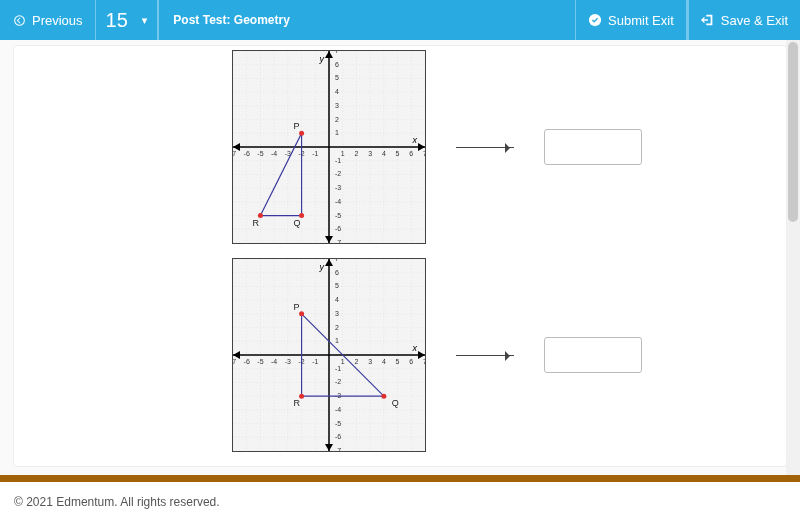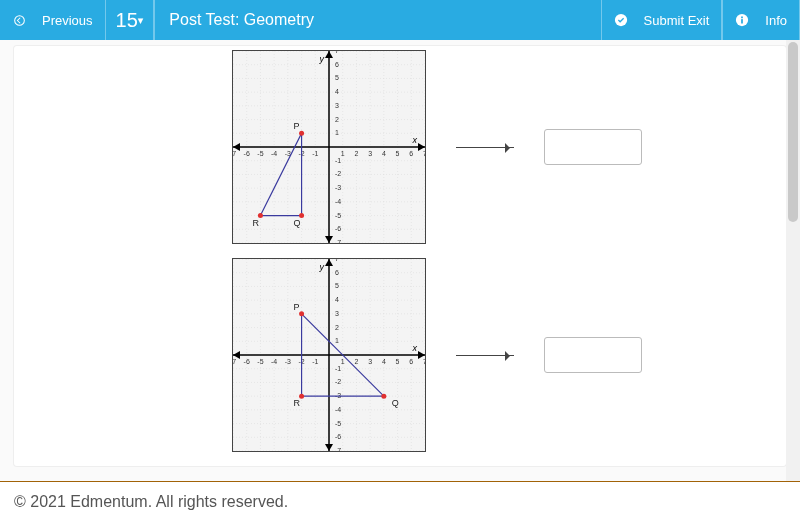--- a/index.html
+++ b/index.html
@@ -1,33 +1,33 @@
 <!DOCTYPE html>
 <html><head>
 <meta charset="utf-8">
 <style>
   html,body{margin:0;padding:0;font-family:Arial,Helvetica,sans-serif;background:#fafafa;}
   body{width:800px;height:522px;overflow:hidden;position:relative;}
   .topbar{background:#29abe2;height:40px;display:flex;align-items:center;color:#fff;font-size:13px;}
-  .btn{display:flex;align-items:center;padding:0 12px;height:28px;gap:16px;cursor:pointer;white-space:nowrap;}
+  .btn{display:flex;align-items:center;padding:0 12px;height:28px;gap:6px;cursor:pointer;white-space:nowrap;}
   .divider-line{width:1px;height:40px;background:rgba(255,255,255,.35);}
-  .qnum{font-size:20px;font-weight:300;padding:0 10px;display:flex;align-items:center;gap:0;}
+  .qnum{font-size:20px;font-weight:300;padding:0 10px;display:flex;align-items:center;gap:14px;}
   .caret{font-size:11px;}
-  .title{flex:1;padding-left:14px;font-size:16px;font-weight:400;}
+  .title{flex:1;padding-left:14px;font-size:12px;font-weight:700;}
   .icon{width:14px;height:14px;display:flex;align-items:center;justify-content:center;}
   .icon svg{width:14px;height:14px;fill:#fff;}
   .icon.sm svg{width:11px;height:11px;}
   .content{padding:6px 14px 6px 14px;height:432px;overflow:hidden;box-sizing:border-box;background:#fafafa;}
   .panel{background:#fff;border-radius:3px;box-shadow:0 0 0 1px #eee;padding:4px 10px 10px;height:420px;box-sizing:border-box;}
   .row{display:flex;align-items:center;gap:30px;margin-bottom:14px;}
   .graph{width:192px;height:192px;border:1px solid #444;background:#f4f4f4;position:relative;margin-left:208px;}
   .arrow-line{width:58px;height:1px;background:#444;position:relative;}
   .arrow-line::after{content:"";position:absolute;right:-1px;top:-4px;border:5px solid transparent;border-left-color:#444;}
   .answer{width:92px;height:32px;border:1px solid #bbb;border-radius:3px;background:#fff;}
-  .footer{position:absolute;bottom:0;left:0;right:0;height:40px;display:flex;align-items:center;padding:0 14px;font-size:16px;color:#555;border-top:1px solid #a16207;background:#fff;}
+  .footer{position:absolute;bottom:0;left:0;right:0;height:40px;display:flex;align-items:center;padding:0 14px;font-size:12px;color:#555;border-top:7px solid #a16207;background:#fff;}
   .scrollstub{position:absolute;right:0;top:40px;bottom:40px;width:14px;background:#f1f1f1;}
   .scrollstub::before{content:"";position:absolute;left:2px;right:2px;top:2px;height:180px;background:#c9c9c9;border-radius:5px;}
   svg.plot{position:absolute;inset:0;}
 </style>
 </head>
 <body>
 
 <div class="topbar">
   <div class="btn">
     <span class="icon sm">
@@ -51,31 +51,30 @@
     <span class="icon">
         <svg viewBox="0 0 16 16">
           <circle cx="8" cy="8" r="7"></circle>
           <path d="M5 8l2 2 4-4" stroke="#29abe2" stroke-width="1.5" fill="none"></path>
         </svg>
       </span>
     <span>Submit Exit</span>
   </div>
   <div class="divider-line"></div>
   <div class="divider-line"></div>
+  <div class="divider-line"></div>
   <div class="btn">
     <span class="icon">
         <svg viewBox="0 0 16 16">
-          <circle cx="8" cy="8" r="7"></circle>
-          <rect x="7" y="7" width="2" height="5" fill="#29abe2"></rect>
-          <rect x="7" y="4" width="2" height="2" fill="#29abe2"></rect>
+          <path d="M6 2h7v12H6v-2h5V4H6z"></path>
+          <path d="M8 8H1m3-3L1 8l3 3" stroke="#fff" stroke-width="1.5" fill="none"></path>
         </svg>
       </span>
-    <span>Info</span>
-  </div>
-  <div class="divider-line"></div>
+    <span>Save &amp; Exit</span>
+  </div>
 </div>
 
 <div class="content">
   <div class="panel">
 
     <div class="row">
       <div class="graph">
         <svg class="plot" id="plot0" viewBox="0 0 192 192">
             <line x1="0" y1="0" x2="0" y2="192" stroke="#d8d8d8" stroke-width="0.5" stroke-dasharray="1 2"></line>
             <line x1="0" y1="192" x2="192" y2="192" stroke="#d8d8d8" stroke-width="0.5" stroke-dasharray="1 2"></line>

